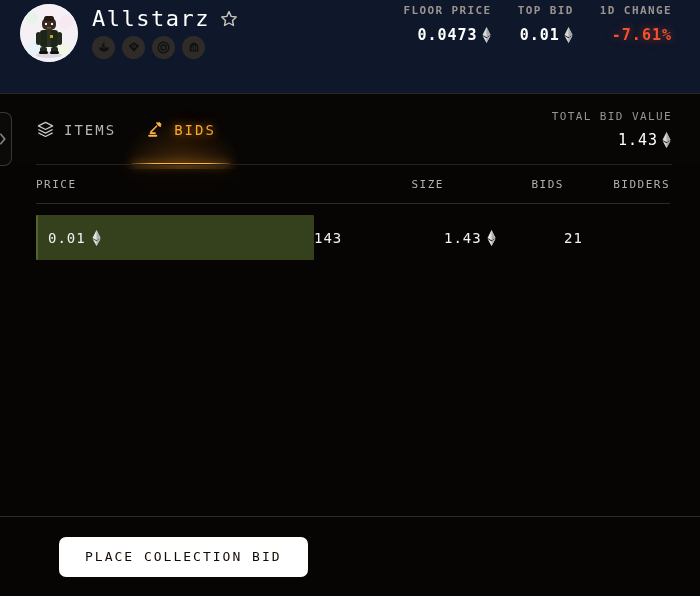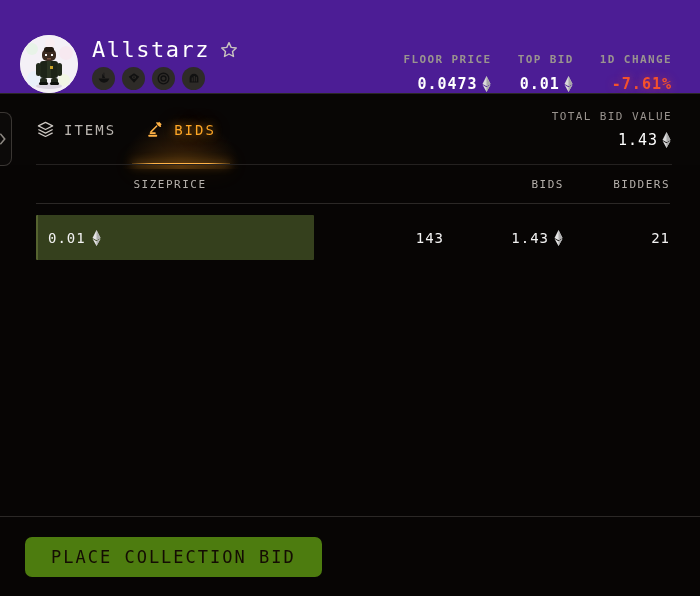--- a/index.html
+++ b/index.html
@@ -23,23 +23,23 @@
     background: #070504;
     display: flex;
     flex-direction: column;
   }
 
   
   .header {
     position: relative;
     height: 94px;
     flex: 0 0 94px;
-    background: #4c1d95;
-    display: flex;
-    align-items: flex-end;
+    background: #0f172a;
+    display: flex;
+    align-items: flex-start;
     padding: 4px 28px 0 20px;
     border-bottom: 1px solid #2a2724;
   }
 
   .identity {
     display: flex;
     align-items: center;
     gap: 14px;
     flex: 0 0 auto;
   }
@@ -270,46 +270,47 @@
     color: #f2f2f2;
     position: relative;
     z-index: 2;
     display: flex;
     align-items: center;
   }
 
   .cell.col-price { padding-left: 12px; gap: 5px; }
   .cell.col-size,
   .cell.col-total,
-  .cell.col-bidders { justify-content: flex-end; gap: 4px; }
+  .cell.col-bidders { gap: 4px; }
 
   
   .footer {
     flex: 0 0 80px;
     border-top: 1px solid #2b2826;
     display: flex;
     align-items: center;
     padding: 0 30px 0 25px;
     background: #070504;
   }
 
   .place-bid-btn {
     height: 40px;
     padding: 0 26px;
     border: none;
     border-radius: 7px;
-    background: #4d7c0f;
+    background: #ffffff;
     color: #140c03;
     font-family: inherit;
-    font-size: 17px;
+    font-size: 13px;
     letter-spacing: 2px;
     cursor: pointer;
     display: flex;
     align-items: center;
     justify-content: center;
+    margin-left: 34px;
   }
 </style>
 </head>
 <body>
 
 <div class="app">
 
   <div class="header">
 
     <div class="identity">
@@ -472,22 +473,22 @@
         </svg>
       </div>
     </div>
 
     <div class="tabbar-line"></div>
   </div>
 
   <div class="table-wrap">
 
     <div class="thead">
+      <div class="th col-price">PRICE</div>
       <div class="th col-size">SIZE</div>
-      <div class="th col-price">PRICE</div>
       <div class="th col-total">BIDS</div>
       <div class="th col-bidders">BIDDERS</div>
     </div>
 
     <div class="rows">
       <div class="row">
         <div class="depth-bar" style="width: 278px;"></div>
 
         <div class="cell col-price">
           <span>0.01</span>

